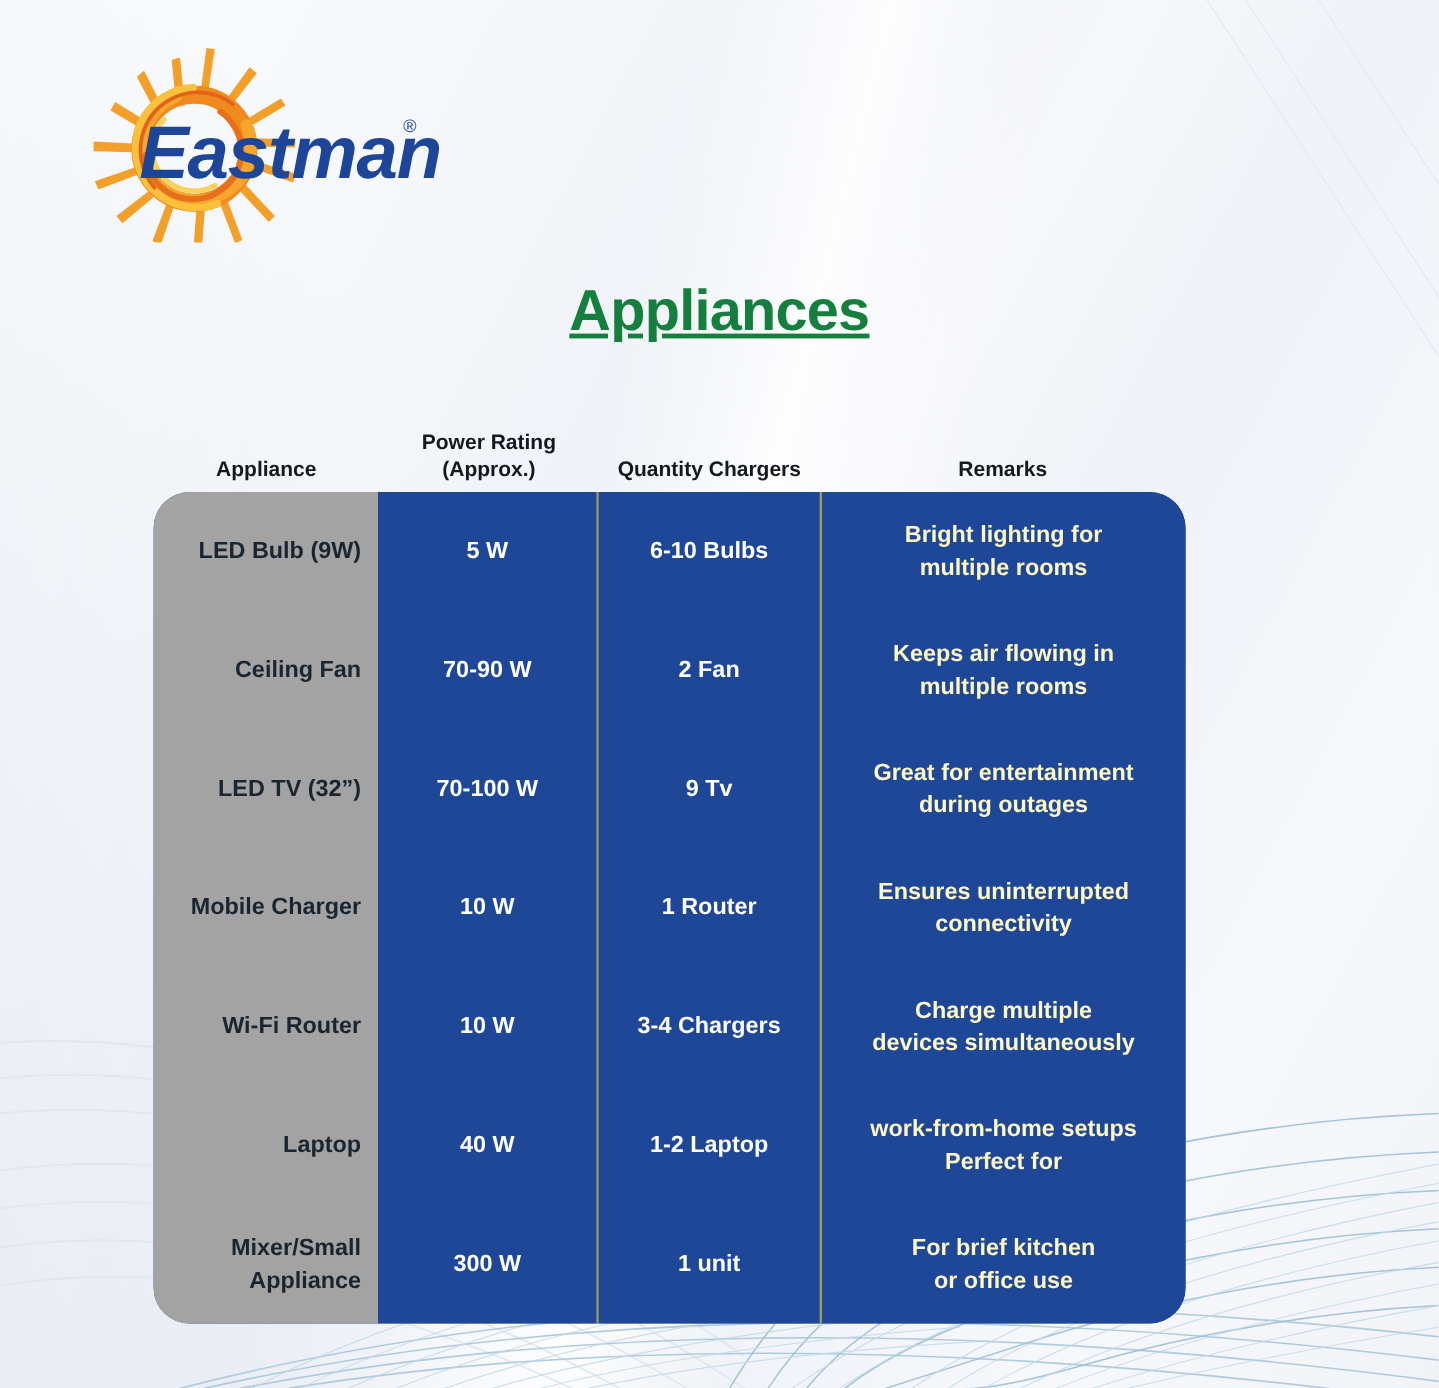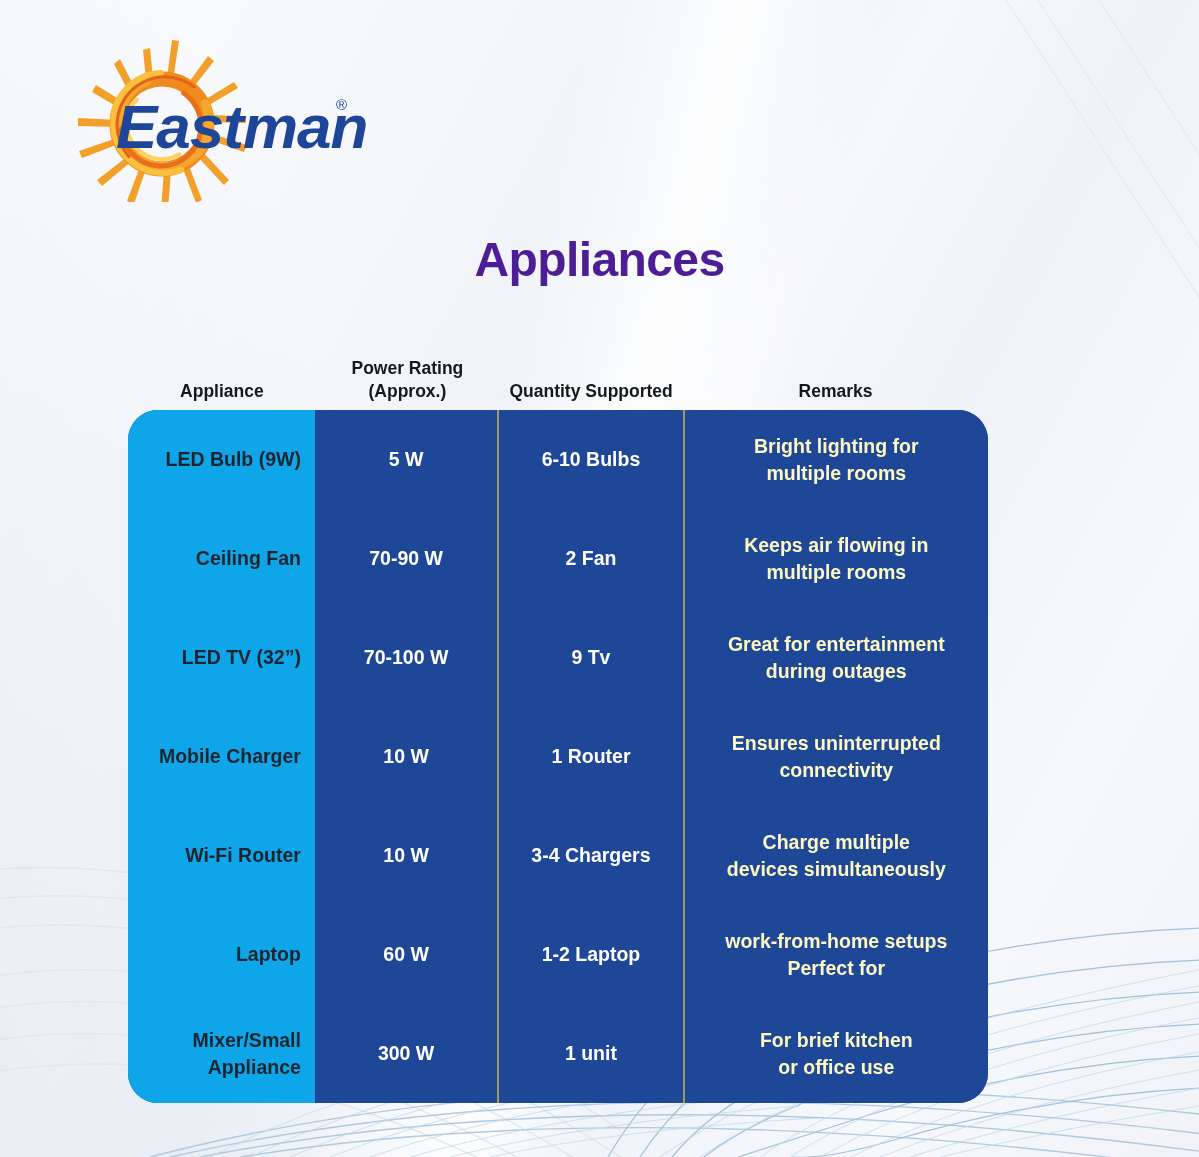--- a/index.html
+++ b/index.html
@@ -60,22 +60,23 @@
   
   #page-title {
     position: absolute;
     left: 0;
     right: 0;
     top: 232px;
     text-align: center;
     font-size: 48px;
     font-weight: 700;
     letter-spacing: -0.6px;
-    color: #4c1d95;
+    color: #15803d;
     z-index: 6;
+    text-decoration: underline;
   }
 
   
   #table-wrap {
     position: absolute;
     left: 128px;
     top: 338px;
     width: 860px;
     z-index: 5;
   }
@@ -108,21 +109,21 @@
     overflow: hidden;
     background: #1e4798;
   }
 
   .col {
     box-sizing: border-box;
     display: flex;
     flex-direction: column;
   }
   .col-yellow {
-    background: #0ea5e9;
+    background: #a3a3a3;
   }
   .col-blue {
     background: #1e4798;
   }
   .divider {
     width: 2px;
     background: #9a9a62;
     flex: 0 0 2px;
   }
 
@@ -265,21 +266,21 @@
   <div class="thead">
     <div class="th col-appliance">
       <span>Appliance</span>
     </div>
     <div class="th col-power">
       <span>Power Rating</span>
       <span>(Approx.)</span>
     </div>
     <div class="th col-qty">
       <span>Quantity</span>
-      <span>Supported</span>
+      <span>Chargers</span>
     </div>
     <div class="th col-remarks">
       <span>Remarks</span>
     </div>
   </div>
 
   <div id="table-body">
 
     <div class="col col-appliance col-yellow">
       <div class="cell cell-appliance">
@@ -319,21 +320,21 @@
         </div>
       </div>
     </div>
 
     <div class="col col-power col-blue">
       <div class="cell cell-center">5 W</div>
       <div class="cell cell-center">70-90 W</div>
       <div class="cell cell-center">70-100 W</div>
       <div class="cell cell-center">10 W</div>
       <div class="cell cell-center">10 W</div>
-      <div class="cell cell-center">60 W</div>
+      <div class="cell cell-center">40 W</div>
       <div class="cell cell-center">300 W</div>
     </div>
 
     <div class="divider"></div>
 
     <div class="col col-qty col-blue">
       <div class="cell cell-center">6-10 Bulbs</div>
       <div class="cell cell-center">2 Fan</div>
       <div class="cell cell-center">9 Tv</div>
       <div class="cell cell-center">1 Router</div>

